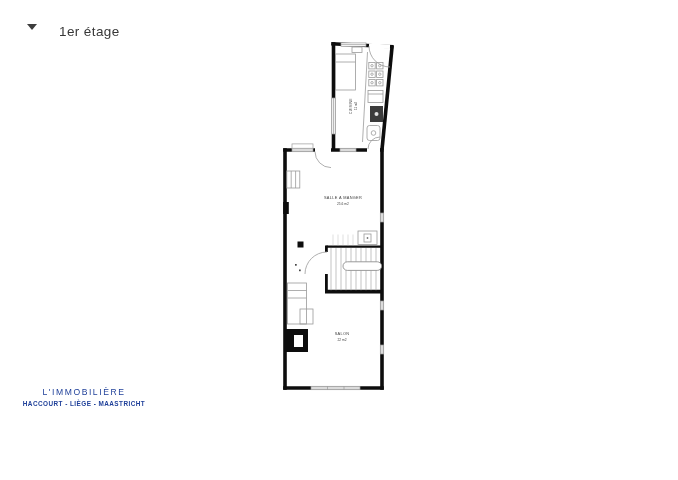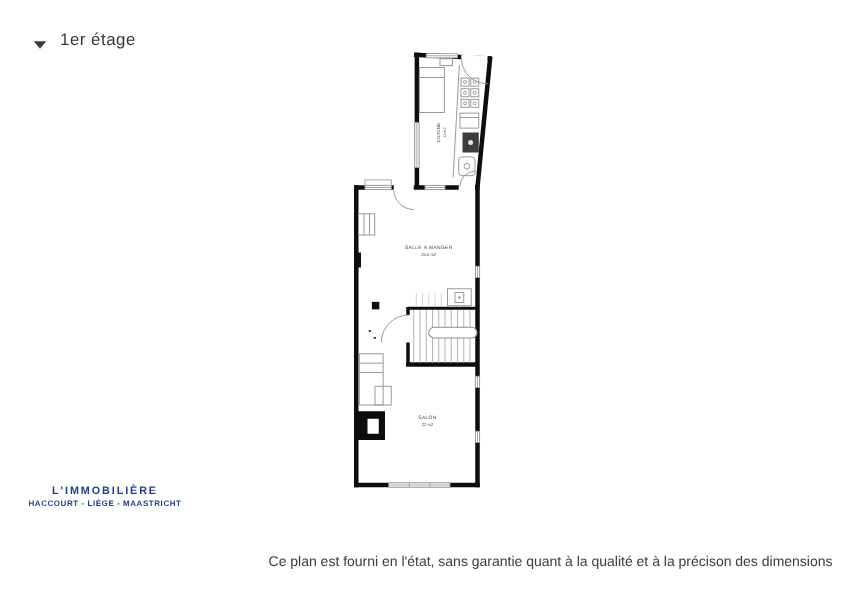--- a/index.html
+++ b/index.html
@@ -1,26 +1,26 @@
 <!DOCTYPE html>
 <html><head>
 <meta charset="utf-8">
 <style>
   html,body{margin:0;padding:0;background:#ffffff;}
   .screen{position:relative;width:678px;height:480px;background:#ffffff;font-family:"Liberation Sans",sans-serif;overflow:hidden;}
 
-  .floor-selector{position:absolute;left:27px;top:24px;display:flex;align-items:flex-end;gap:11px;cursor:pointer;}
+  .floor-selector{position:absolute;left:27px;top:24px;display:flex;align-items:flex-start;gap:22px;cursor:pointer;}
   .caret{width:0;height:0;border-left:5.5px solid transparent;border-right:5.5px solid transparent;border-top:6.5px solid #3d3d3d;}
   .floor-label{font-size:13.5px;color:#373737;letter-spacing:.4px;}
 
   .plan-wrap{position:absolute;left:270px;top:38px;width:145px;height:360px;}
   svg text{font-family:"Liberation Sans",sans-serif;fill:#3f3f3f;}
 
   .logo{position:absolute;left:22px;top:388px;width:124px;text-align:center;line-height:1;}
-  .logo-tagline{font-size:8.6px;font-weight:bold;color:#1e3f99;letter-spacing:1.55px;white-space:nowrap;}
+  .logo-tagline{font-size:8.6px;font-weight:normal;color:#1e3f99;letter-spacing:1.55px;white-space:nowrap;}
   .logo-name{font-size:34px;font-weight:bold;letter-spacing:-.5px;margin-top:1px;}
   .logo-name .initial{color:#f8c300;}
   .logo-name .rest{color:#1e3f99;}
   .logo-cities{font-size:6.4px;font-weight:bold;color:#1e3f99;letter-spacing:.45px;margin-top:4px;white-space:nowrap;}
 
   .disclaimer{position:absolute;right:12px;top:444px;font-size:11.2px;color:#3b3b3b;}
 </style>
 </head>
 <body>
 
@@ -167,15 +167,14 @@
         <text x="72" y="303" font-size="3.3" text-anchor="middle">22 m2</text>
       </g>
     </svg>
   </div>
 
   <div class="logo">
     <div class="logo-tagline">L'IMMOBILIÈRE</div>
     <div class="logo-cities">HACCOURT - LIÈGE - MAASTRICHT</div>
   </div>
 
-  <div class="disclaimer">Ce plan est fourni en l'état, sans garantie quant à la qualité et à la précison des dimensions</div>
 
 </div>
 
 </body></html>

